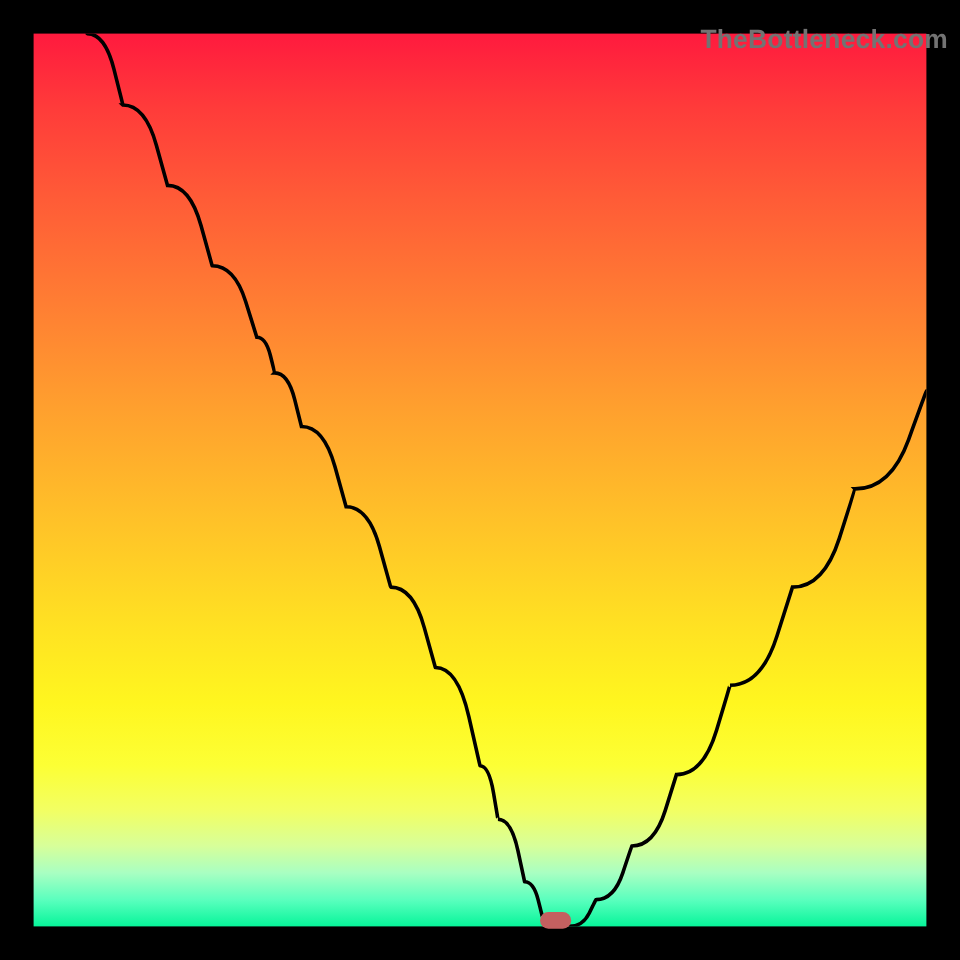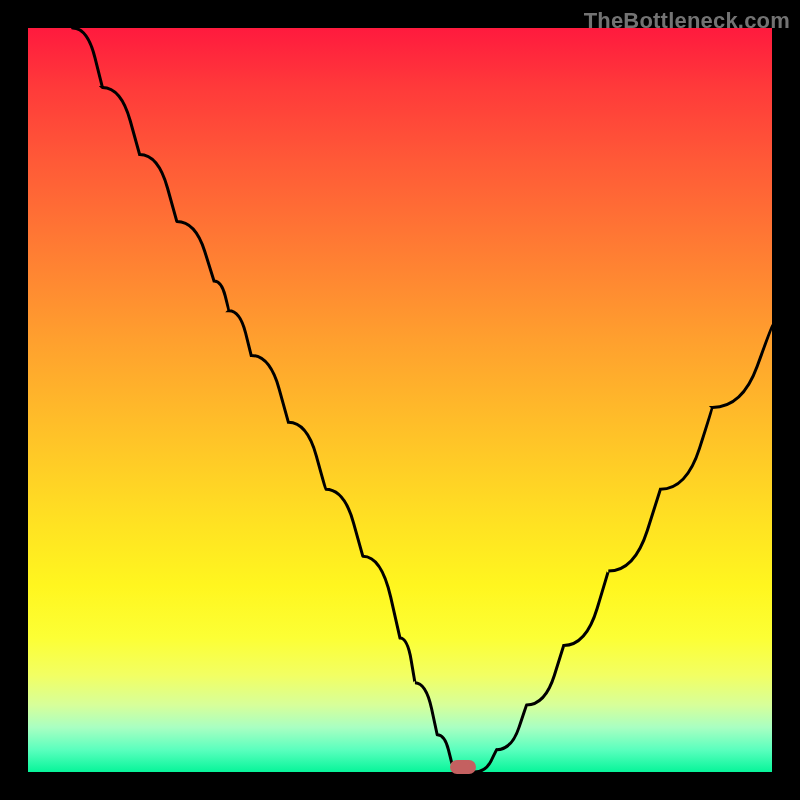--- a/index.html
+++ b/index.html
@@ -12,21 +12,21 @@
     overflow: hidden;
   }
   .frame {
     position: relative;
     width: 800px;
     height: 800px;
     background: #000;
   }
   .watermark {
     position: absolute;
-    top: 8px;
+    top: 20px;
     right: 10px;
     color: #737373;
     font-size: 22px;
     font-weight: 600;
     letter-spacing: 0.2px;
     z-index: 5;
   }
   .plot-area {
     position: absolute;
     left: 28px;

